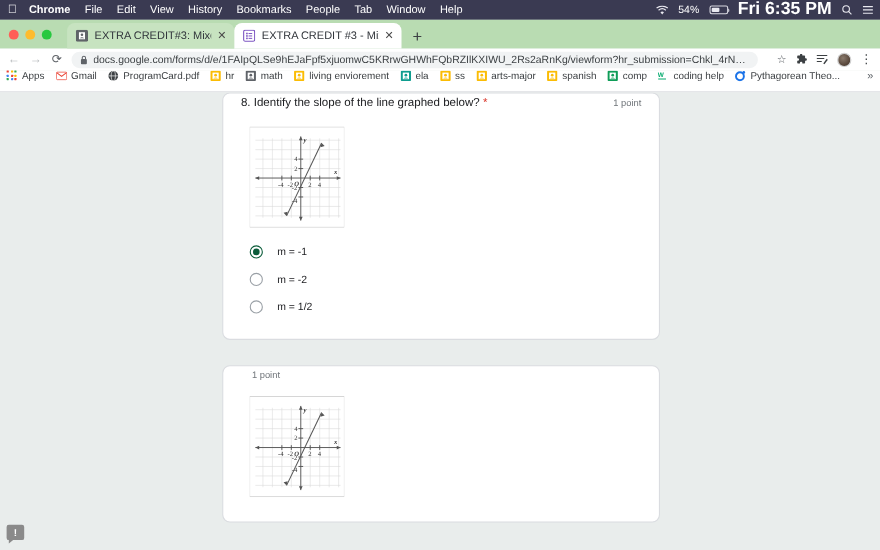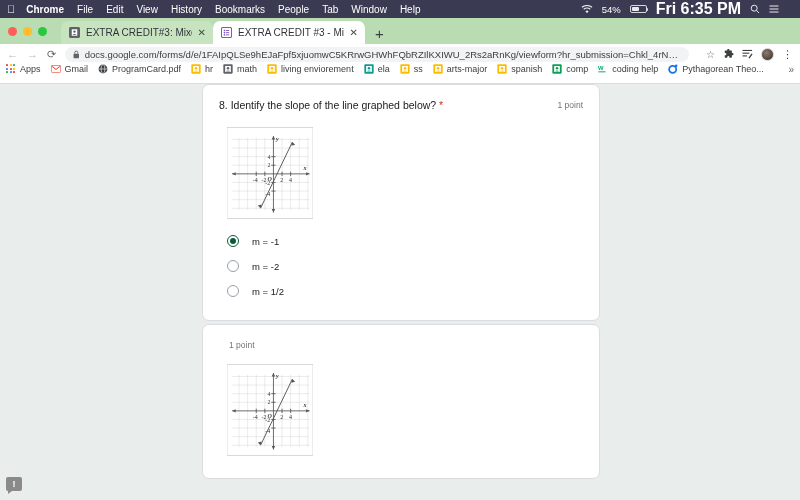--- a/index.html
+++ b/index.html
@@ -17,21 +17,21 @@
     display: flex; align-items: center;
     color: #ffffff;
     font-size: 10px;
     padding: 0 7px;
     position: relative;
   }
   .menubar .apple { font-size: 11px; margin-right: 11px; line-height: 1; }
   .menubar .mi { margin-right: 13px; white-space: nowrap; }
   .menubar .mi.bold { font-weight: bold; }
   .menubar .right {
-    position: absolute; right: 21px; top: 0; height: 18px;
+    position: absolute; right: 6px; top: 0; height: 18px;
     display: flex; align-items: center; gap: 9px;
   }
   .battpct { font-size: 9.5px; }
   .battbox {
     width: 17px; height: 8.5px; border: 1px solid #d8d8e0;
     border-radius: 2px; position: relative; display: inline-block;
   }
   .battbox::after {
     content:""; position:absolute; right:-2.5px; top:2px;
     width:1.5px; height:3.5px; background:#d8d8e0; border-radius:0 1px 1px 0;
@@ -105,21 +105,21 @@
   .appsgrid i:nth-child(4){background:#4285f4}.appsgrid i:nth-child(5){background:#ea4335}
   .appsgrid i:nth-child(6){background:#fbbc04}.appsgrid i:nth-child(7){background:#34a853}
   .appsgrid i:nth-child(8){background:#4285f4}.appsgrid i:nth-child(9){background:#ea4335}
   .chev { position: absolute; right: 6px; font-size: 10px; color: #5f6368; }
 
   
   .page { width: 800px; height: 416px; background: #e9edec; position: relative; overflow: hidden; }
   .formcol { position: absolute; left: 202px; top: 0; width: 398px; }
   .card {
     background: #ffffff; border: 1px solid #dadce0; border-radius: 7px;
-    padding: 14px 16px 16px 16px; margin-bottom: 3px;
+    padding: 2px 16px 16px 16px; margin-bottom: 23px;
   }
   .qhead { display: flex; align-items: flex-start; justify-content: space-between; }
   .qtitle { font-size: 10.5px; color: #202124; line-height: 1.3; }
   .req { color: #d93025; }
   .points { font-size: 8.5px; color: #70757a; white-space: nowrap; padding-left: 10px; padding-top: 1px; }
 
   .graphwrap { margin: 14px 0 6px 8px; }
   .graphbox { width: 86px; height: 92px; display:block; }
 
   .options { margin-top: 10px; }

